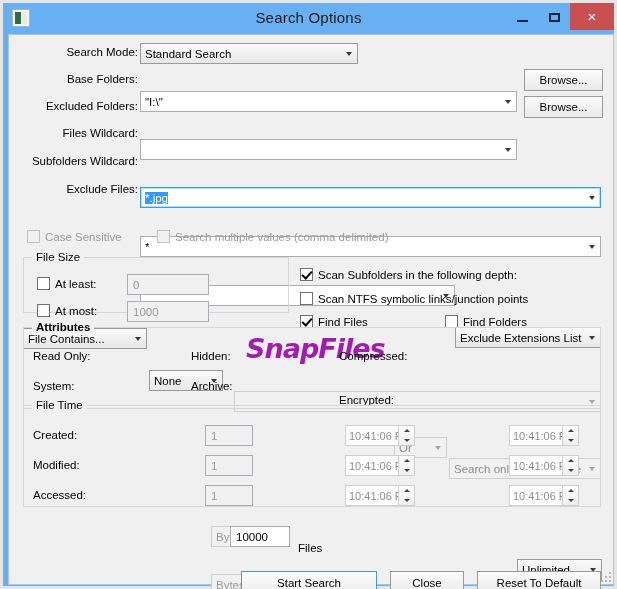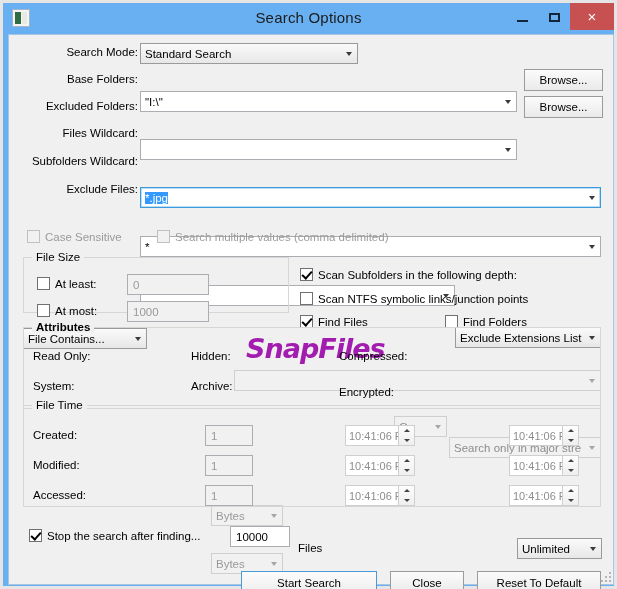--- a/index.html
+++ b/index.html
@@ -236,20 +236,26 @@
           <i class="chev"></i>
         </span>
     </div>
 
     <div class="combo btnlike" style="left:446px;top:145px;width:146px;">
       <span>Exclude Extensions List</span>
       <span class="arrow">
           <i class="chev"></i>
         </span>
     </div>
+    <div class="combo btnlike" style="left:140px;top:167px;width:74px;">
+      <span>None</span>
+      <span class="arrow">
+          <i class="chev"></i>
+        </span>
+    </div>
     <div class="combo gray" style="left:225px;top:167px;width:367px;border-color:#cfcfcf;">
       <span></span>
       <span class="arrow">
           <i class="chev dim"></i>
         </span>
     </div>
 
     <div class="cb dim" style="position:absolute;left:18px;top:195px;">
       <span class="box dim"></span>
       <span>Case Sensitive</span>
@@ -332,21 +338,21 @@
     <span class="lbl" style="position:absolute;left:24px;top:315px;">Read Only:</span>
 
     <span class="lbl" style="position:absolute;left:182px;top:315px;">Hidden:</span>
 
     <span class="lbl" style="position:absolute;left:330px;top:315px;">Compressed:</span>
 
     <span class="lbl" style="position:absolute;left:24px;top:345px;">System:</span>
 
     <span class="lbl" style="position:absolute;left:182px;top:345px;">Archive:</span>
 
-    <span class="lbl" style="position:absolute;left:330px;top:351px;">Encrypted:</span>
+    <span class="lbl" style="position:absolute;left:330px;top:359px;">Encrypted:</span>
 
     <div class="grp" style="left:14px;top:370px;width:578px;height:102px;">
       <span class="grp-title">File Time</span>
     </div>
 
     <span class="lbl" style="position:absolute;left:24px;top:394px;">Created:</span>
 
     <div class="txt disabled" style="position:absolute;left:196px;top:390px;width:48px;">
       <span>1</span>
     </div>
@@ -428,24 +434,20 @@
       <span class="spinbtns">
           <span>
             <i class="sp-up"></i>
           </span>
           <span>
             <i class="sp-dn"></i>
           </span>
         </span>
     </div>
 
-    <div class="cb" style="position:absolute;left:20px;top:494px;">
-      <span class="box on"></span>
-      <span>Stop the search after finding...</span>
-    </div>
     <div class="txt" style="position:absolute;left:221px;top:491px;width:60px;">
       <span>10000</span>
     </div>
     <span class="lbl" style="position:absolute;left:289px;top:495px;margin-top:12px;">Files</span>
 
     <div class="btn primary" style="position:absolute;left:232px;top:536px;width:136px;">
       <span>Start Search</span>
     </div>
     <div class="btn" style="position:absolute;left:381px;top:536px;width:74px;">
       <span>Close</span>

